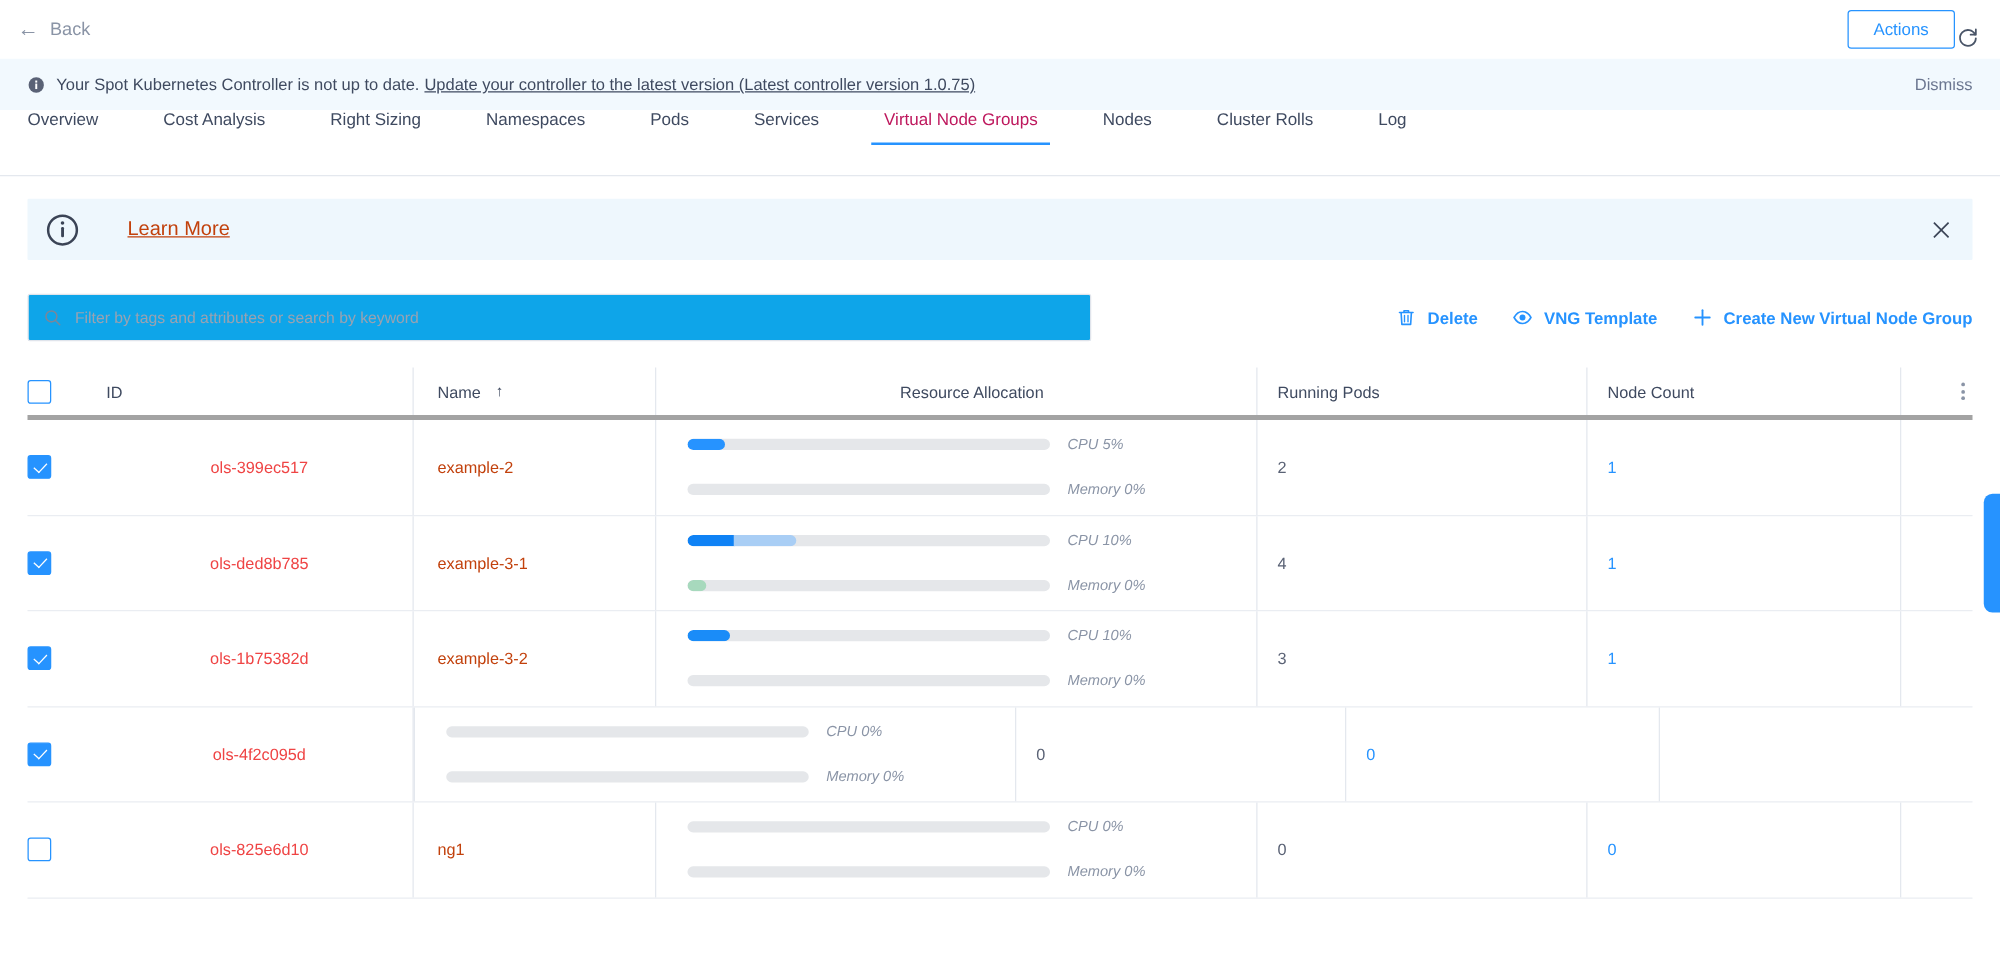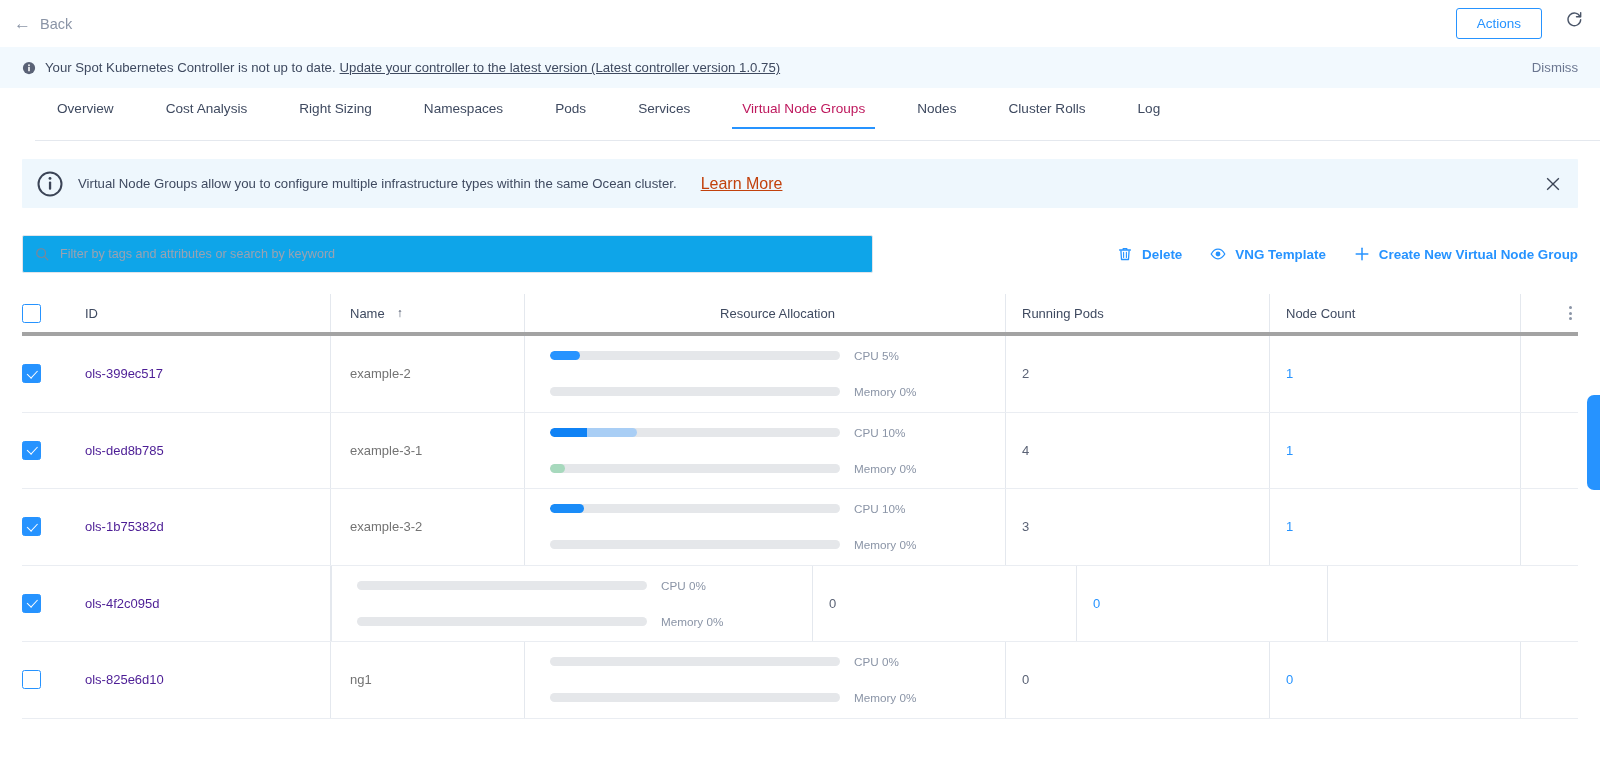--- a/index.html
+++ b/index.html
@@ -33,21 +33,21 @@
   .k8s-icon { width: 19px; height: 19px; display: block; }
   .cluster-title {
     font-size: 19px; font-weight: bold; color: #1d2b4f;
     margin-left: 5px; letter-spacing: -0.1px;
   }
   .cluster-id {
     font-size: 19px; font-weight: normal; color: #3f4a60;
     margin-left: 5px; letter-spacing: -0.1px;
   }
   .topbar-right {
-    margin-left: auto; display: flex; align-items: flex-start; gap: 22px;
+    margin-left: auto; display: flex; align-items: flex-end; 
   }
   .actions-btn {
     border: 1px solid #2693ff; color: #2693ff; background: #fff;
     font-size: 13.5px; padding: 7px 20px; border-radius: 3px;
     cursor: pointer; font-family: inherit;
   }
   .refresh-icon { width: 20px; height: 20px; cursor: pointer; display:block; color:#5a6madd; }
 
   
   .alert-strip {
@@ -63,25 +63,24 @@
   }
   .alert-link {
     color: #3f4a60; text-decoration: underline; margin-left: 4px; cursor: pointer;
   }
   .dismiss {
     margin-left: auto; color: #6b7690; font-size: 13.2px; cursor: pointer;
   }
 
   
   .tabs {
-    display: flex; align-items: center;
+    display: flex; align-items: flex-start;
     height: 53px;
     border-bottom: 1px solid #e4e8ee;
     padding: 0 22px;
-    margin-left: 35px;
   }
   .tab {
     font-size: 13.6px; color: #3f4a60;
     padding: 0 0 12px 0; margin-right: 0;
     cursor: pointer; position: relative;
     white-space: nowrap;
   }
   .tab-spacer { width: 52px; }
   .tab.active { color: #be185d; }
   .tab.active::after {
@@ -170,26 +169,26 @@
     cursor: pointer; flex: none;
   }
   .chk.checked { background: #2693ff; border-color: #2693ff; }
   .chk.checked::after {
     content: ""; width: 5px; height: 9px;
     border: solid #fff; border-width: 0 1.9px 1.9px 0;
     transform: rotate(43deg) translate(-0.5px,-1px);
   }
   .chk.header { border-color: #2693ff; }
 
-  .cell-id { color: #4c1d95; }
-  .cell-link { color: #737373; cursor: pointer; }
+  .cell-id { color: #ef4444; text-align: center; }
+  .cell-link { color: #c2410c; cursor: pointer; }
   .cell-num { color: #5a6275; }
   .cell-numlink { color: #2693ff; cursor: pointer; }
 
-  .res-wrap { display: flex; flex-direction: column; gap: 23px; width: 100%; }
+  .res-wrap { display: flex; flex-direction: column; gap: 23px; width: 100%; font-style: italic; }
   .res-line { display: flex; align-items: center; }
   .bar-track {
     width: 290px; height: 9px; border-radius: 5px;
     background: #e5e7ea; overflow: hidden; display: flex; flex: none;
   }
   .bar-seg { height: 100%; border-radius: 5px; }
   .bar-seg + .bar-seg { border-radius: 0 5px 5px 0; margin-left: -5px; padding-left: 5px; }
   .bar-label { font-size: 11.7px; color: #8a94a6; margin-left: 14px; white-space: nowrap; }
 
   
@@ -252,21 +251,20 @@
   <div class="tab-spacer"></div>
   <div class="tab">Log</div>
 </div>
 
 <div class="banner">
   <svg class="banner-icon" viewBox="0 0 28 28">
     <circle cx="14" cy="14" r="11.5" fill="none" stroke="#3b4456" stroke-width="2"></circle>
     <rect x="12.9" y="11.6" width="2.3" height="8.2" rx="1" fill="#3b4456"></rect>
     <circle cx="14" cy="8.4" r="1.45" fill="#3b4456"></circle>
   </svg>
-  <span class="banner-text">Virtual Node Groups allow you to configure multiple infrastructure types within the same Ocean cluster.</span>
   <span class="banner-link">Learn More</span>
   <svg class="banner-close" viewBox="0 0 20 20">
     <line x1="3.5" y1="3.5" x2="16.5" y2="16.5" stroke="#3b4456" stroke-width="1.5"></line>
     <line x1="16.5" y1="3.5" x2="3.5" y2="16.5" stroke="#3b4456" stroke-width="1.5"></line>
   </svg>
 </div>
 
 <div class="toolbar">
   <div class="search-box">
     <svg class="search-icon" viewBox="0 0 16 16">

